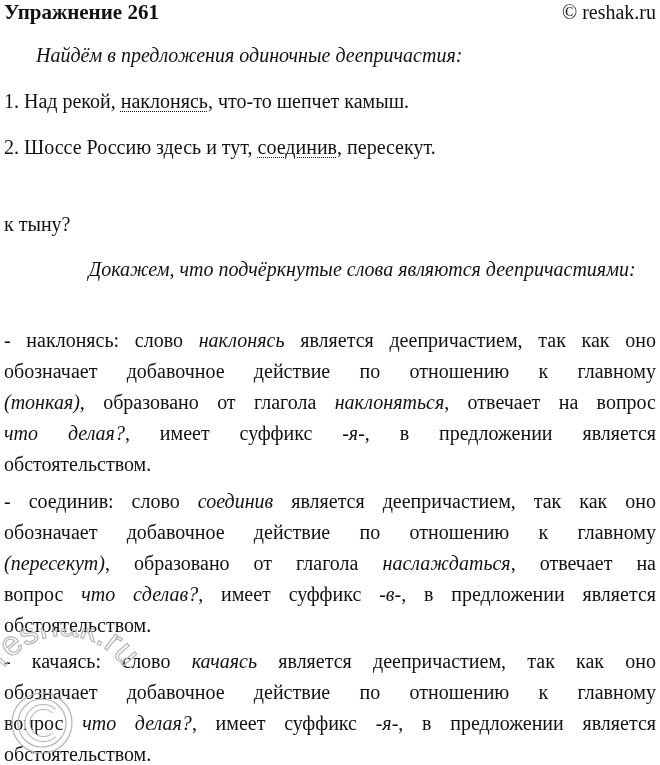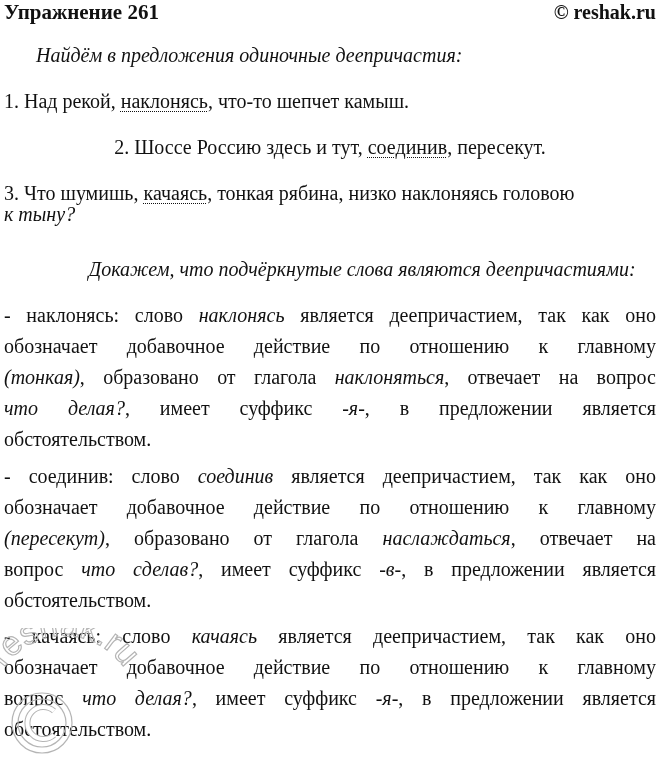--- a/index.html
+++ b/index.html
@@ -36,37 +36,37 @@
       font-weight: bold;
       font-size: 21px;
       line-height: 24px;
     }
     .copyright {
       position: absolute;
       right: 0;
       top: 0;
       font-size: 20px;
       line-height: 24px;
-      font-weight: bold;
     }
     .line {
       position: absolute;
       left: 4px;
       width: 652px;
       font-size: 20px;
       line-height: 24px;
       white-space: nowrap;
     }
     .italic { font-style: italic; margin-left: 32px; }
     .para {
       position: absolute;
       left: 4px;
       width: 652px;
       font-size: 20px;
       line-height: 31px;
+      margin-top: 25px;
     }
     .para .row {
       display: block;
       text-align: justify;
       text-align-last: justify;
       height: 31px;
       white-space: nowrap;
     }
     .para .row.last {
       text-align-last: left;
@@ -96,28 +96,25 @@
     <div class="title">Упражнение 261</div>
     <div class="copyright">© reshak.ru</div>
   </div>
 
   <div class="line italic" style="top:43px;">Найдём в предложения одиночные деепричастия:</div>
 
   <div class="line" style="top:89px;">
     <span>1.</span><span> Над рекой, </span><span class="u">наклонясь</span><span>, что-то шепчет камыш.</span>
   </div>
 
-  <div class="line" style="top:135px;text-align:center;">
+  <div class="line" style="top:135px;">
     <span>2.</span><span> Шоссе Россию здесь и тут, </span><span class="u">соединив</span><span>, пересекут.</span>
   </div>
 
-  <div class="line" style="top:181px;">
-    <span>3.</span><span> Что шумишь, </span><span class="u">качаясь</span><span>, тонкая рябина, низко наклоняясь головою</span>
-  </div>
-  <div class="line" style="top:202px;font-style:italic;">к тыну?</div>
+  <div class="line" style="top:212px;">к тыну?</div>
 
   <div class="line italic" style="top:257px;text-align:center;">Докажем, что подчёркнутые слова являются деепричастиями:</div>
 
   <div class="para" style="top:300px;">
       <div class="row"><span>- наклонясь: слово </span><span class="i">наклонясь</span><span> является деепричастием, так как оно</span></div>
       <div class="row"><span>обозначает добавочное действие по отношению к главному</span></div>
       <div class="row"><span class="i">(тонкая)</span><span>, образовано от глагола </span><span class="i">наклоняться</span><span>, отвечает на вопрос</span></div>
       <div class="row"><span class="i">что делая?</span><span>, имеет суффикс </span><span class="i">-я-</span><span>, в предложении является</span></div>
       <div class="row last"><span>обстоятельством.</span></div>
     </div>

